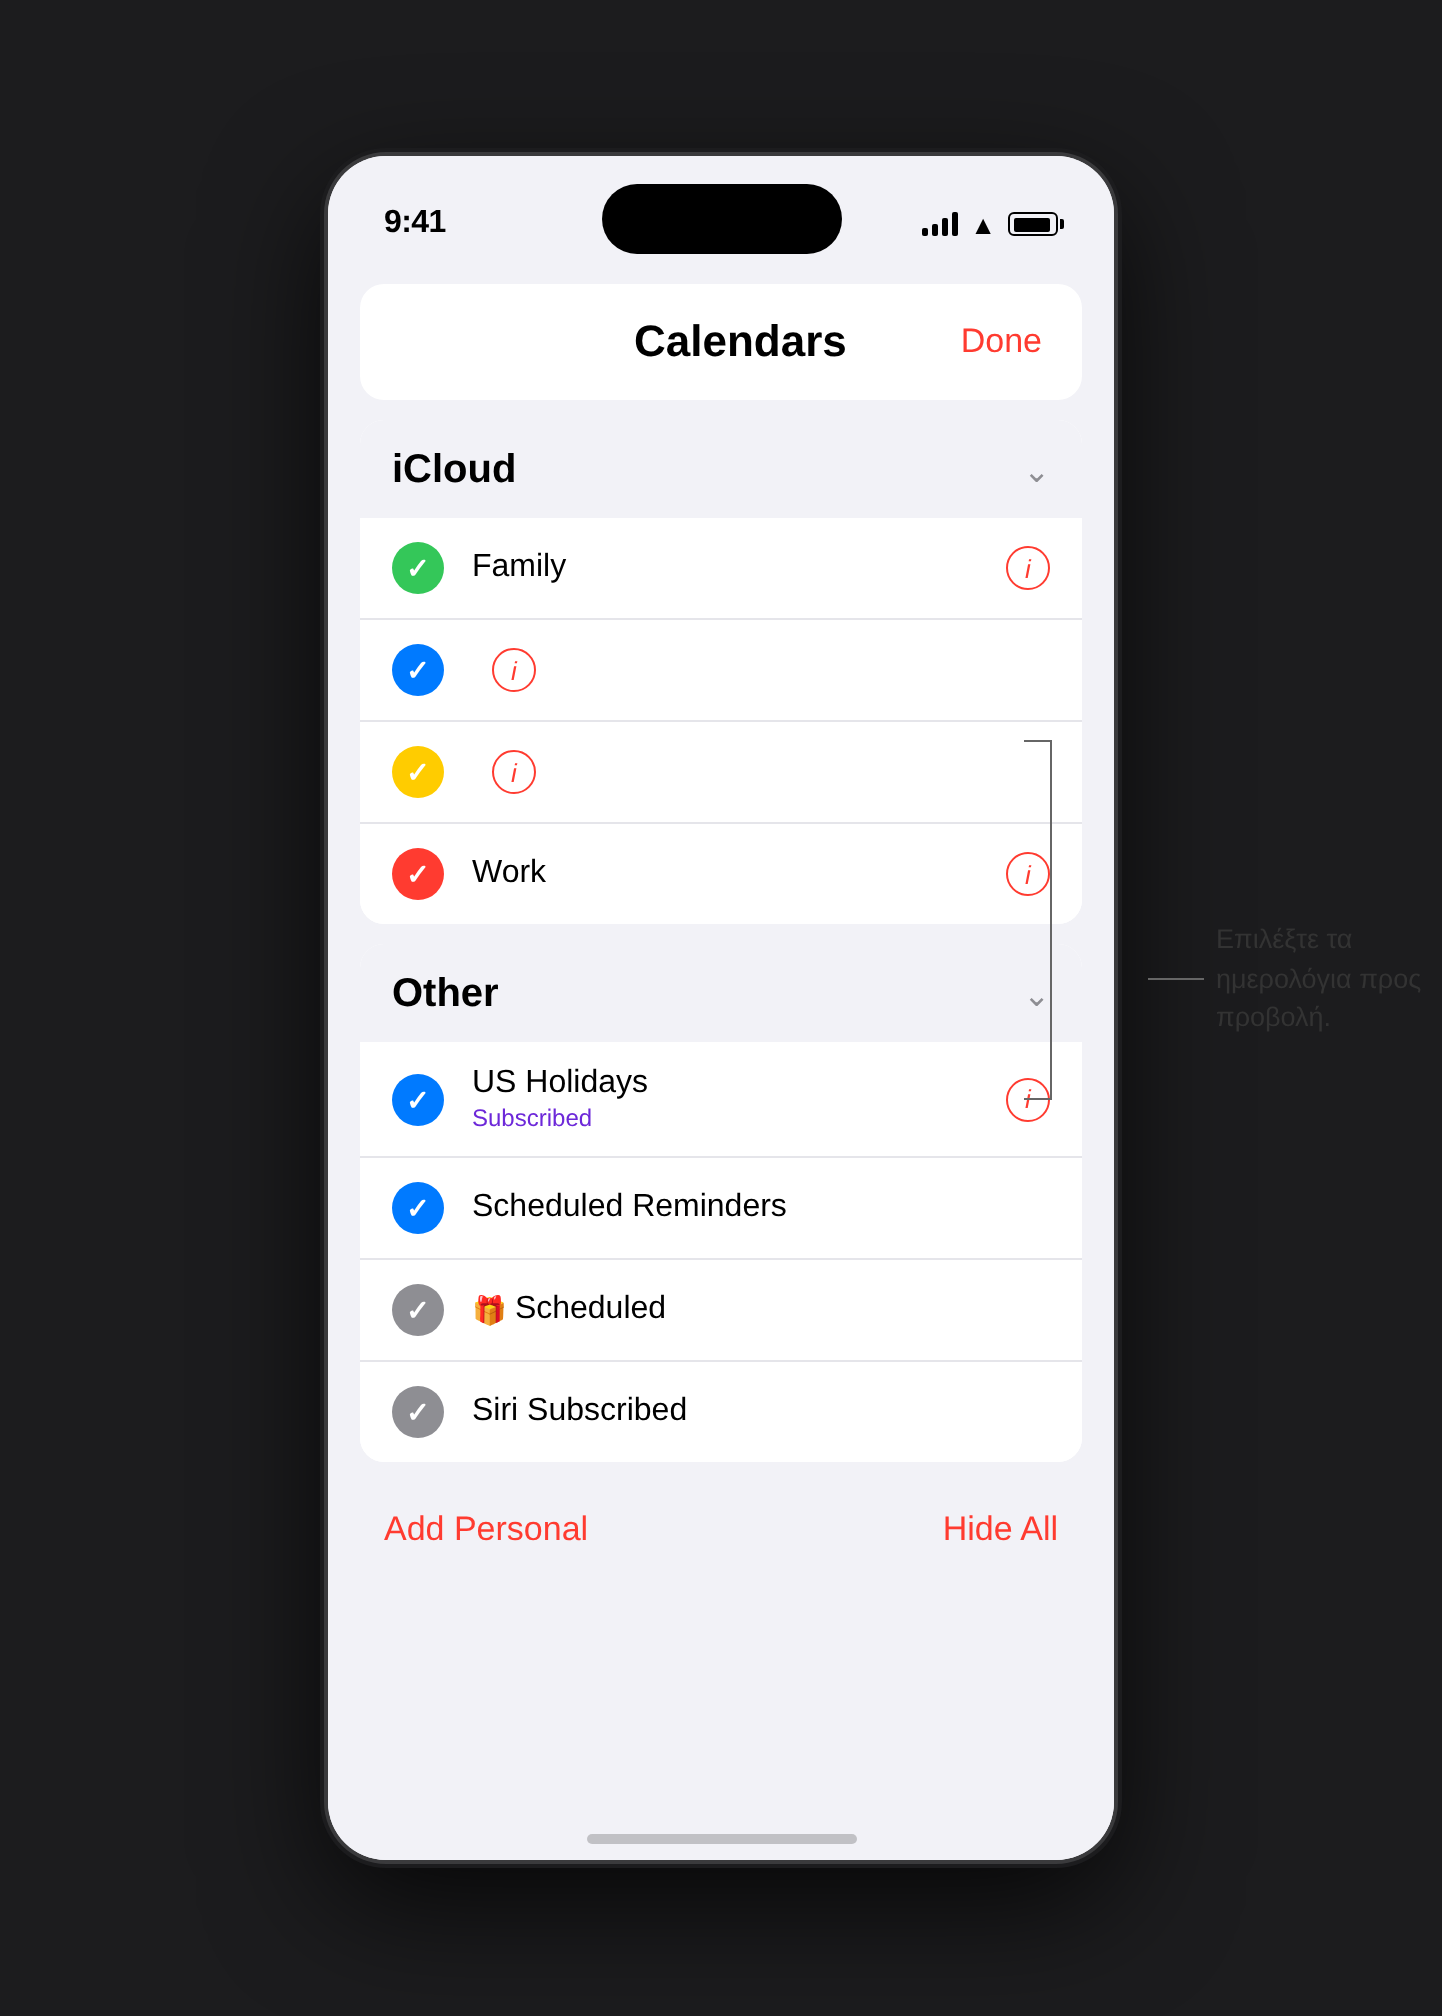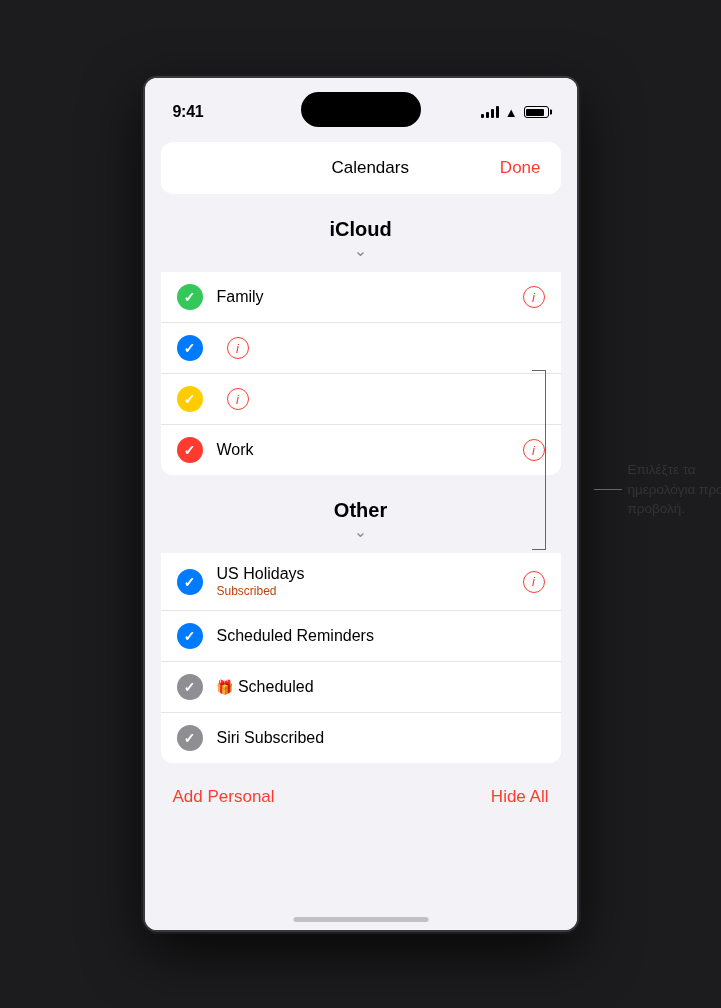--- a/index.html
+++ b/index.html
@@ -5,24 +5,24 @@
     * { margin: 0; padding: 0; box-sizing: border-box; }
     body {
       background: #1c1c1e;
       display: flex;
       justify-content: center;
       align-items: center;
       min-height: 100vh;
       font-family: -apple-system, BlinkMacSystemFont, 'SF Pro Display', 'Helvetica Neue', sans-serif;
     }
     .phone-frame {
-      width: 432px;
+      width: 393px;
       height: 852px;
       background: #f2f2f7;
-      border-radius: 12px;
+      border-radius: 29px;
       overflow: hidden;
       position: relative;
       box-shadow: 0 0 0 2px #3a3a3c, 0 0 0 4px #1c1c1e, 0 20px 60px rgba(0,0,0,0.8);
     }
     .status-bar {
       height: 54px;
       background: #f2f2f7;
       display: flex;
       align-items: center;
       justify-content: space-between;
@@ -104,22 +104,22 @@
       overflow: hidden;
     }
     .modal-header {
       display: flex;
       justify-content: space-between;
       align-items: center;
       padding: 16px 20px;
       background: #fff;
     }
     .modal-title {
-      font-size: 17px;
-      font-weight: 400;
+      font-size: 22px;
+      font-weight: 700;
       color: #000;
       flex: 1;
       text-align: center;
     }
     .modal-done {
       font-size: 17px;
       font-weight: 400;
       color: #ff3b30;
       cursor: pointer;
     }
@@ -131,21 +131,20 @@
       border-radius: 12px;
       margin: 10px 16px;
       overflow: hidden;
     }
     .section-header {
       display: flex;
       justify-content: space-between;
       align-items: center;
       padding: 14px 16px 12px 16px;
       background: #f2f2f7;
-      flex-direction: column;
     }
     .section-title {
       font-size: 20px;
       font-weight: 700;
       color: #000;
     }
     .chevron {
       color: #8e8e93;
       font-size: 16px;
     }
@@ -178,21 +177,21 @@
     .item-text-block {
       flex: 1;
     }
     .item-label {
       font-size: 16px;
       color: #000;
       font-weight: 400;
     }
     .item-sublabel {
       font-size: 12px;
-      color: #c2410c;
+      color: #6d28d9;
       margin-top: 1px;
     }
     .info-btn {
       width: 22px;
       height: 22px;
       border-radius: 50%;
       border: 1.5px solid #ff3b30;
       display: flex;
       align-items: center;
       justify-content: center;

